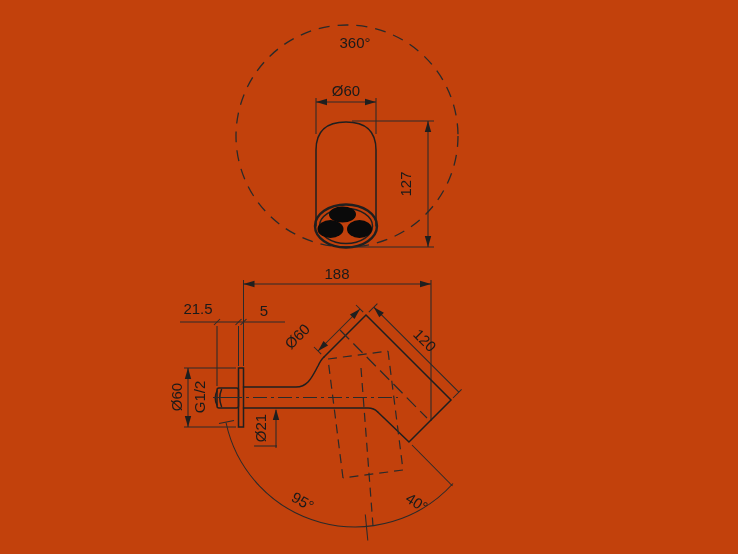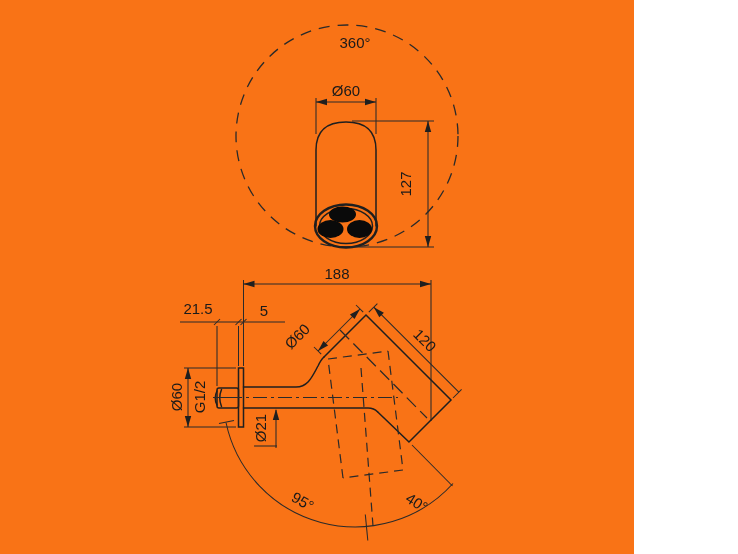--- a/index.html
+++ b/index.html
@@ -1,16 +1,16 @@
 <!DOCTYPE html>
 <html><head>
 <meta charset="utf-8">
 <style>
   html, body { margin: 0; padding: 0; background: #ffffff; }
-  .stage { width: 634px; height: 554px; position: relative; background: #f97316; overflow: hidden; }
+  .stage { width: 738px; height: 554px; position: relative; background: #c2410c; overflow: hidden; }
   svg { display: block; }
   .obj   { stroke: #1f1f1f; stroke-width: 1.5; fill: none; stroke-linecap: round; }
   .objth { stroke: #1f1f1f; stroke-width: 2.4; fill: none; }
   .dim   { stroke: #2a2a2a; stroke-width: 1.05; fill: none; }
   .dashc { stroke: #2a2a2a; stroke-width: 1.3; fill: none; stroke-dasharray: 11 8; }
   .hdash { stroke: #2a2a2a; stroke-width: 1.2; fill: none; stroke-dasharray: 9 6; }
   .axis  { stroke: #2a2a2a; stroke-width: 1.1; fill: none; stroke-dasharray: 14 4 3 4; }
   .ldash { stroke: #2a2a2a; stroke-width: 1.2; fill: none; stroke-dasharray: 13 6; }
   .arr   { fill: #1f1f1f; stroke: none; }
   .blk   { fill: #0a0a0a; stroke: none; }

